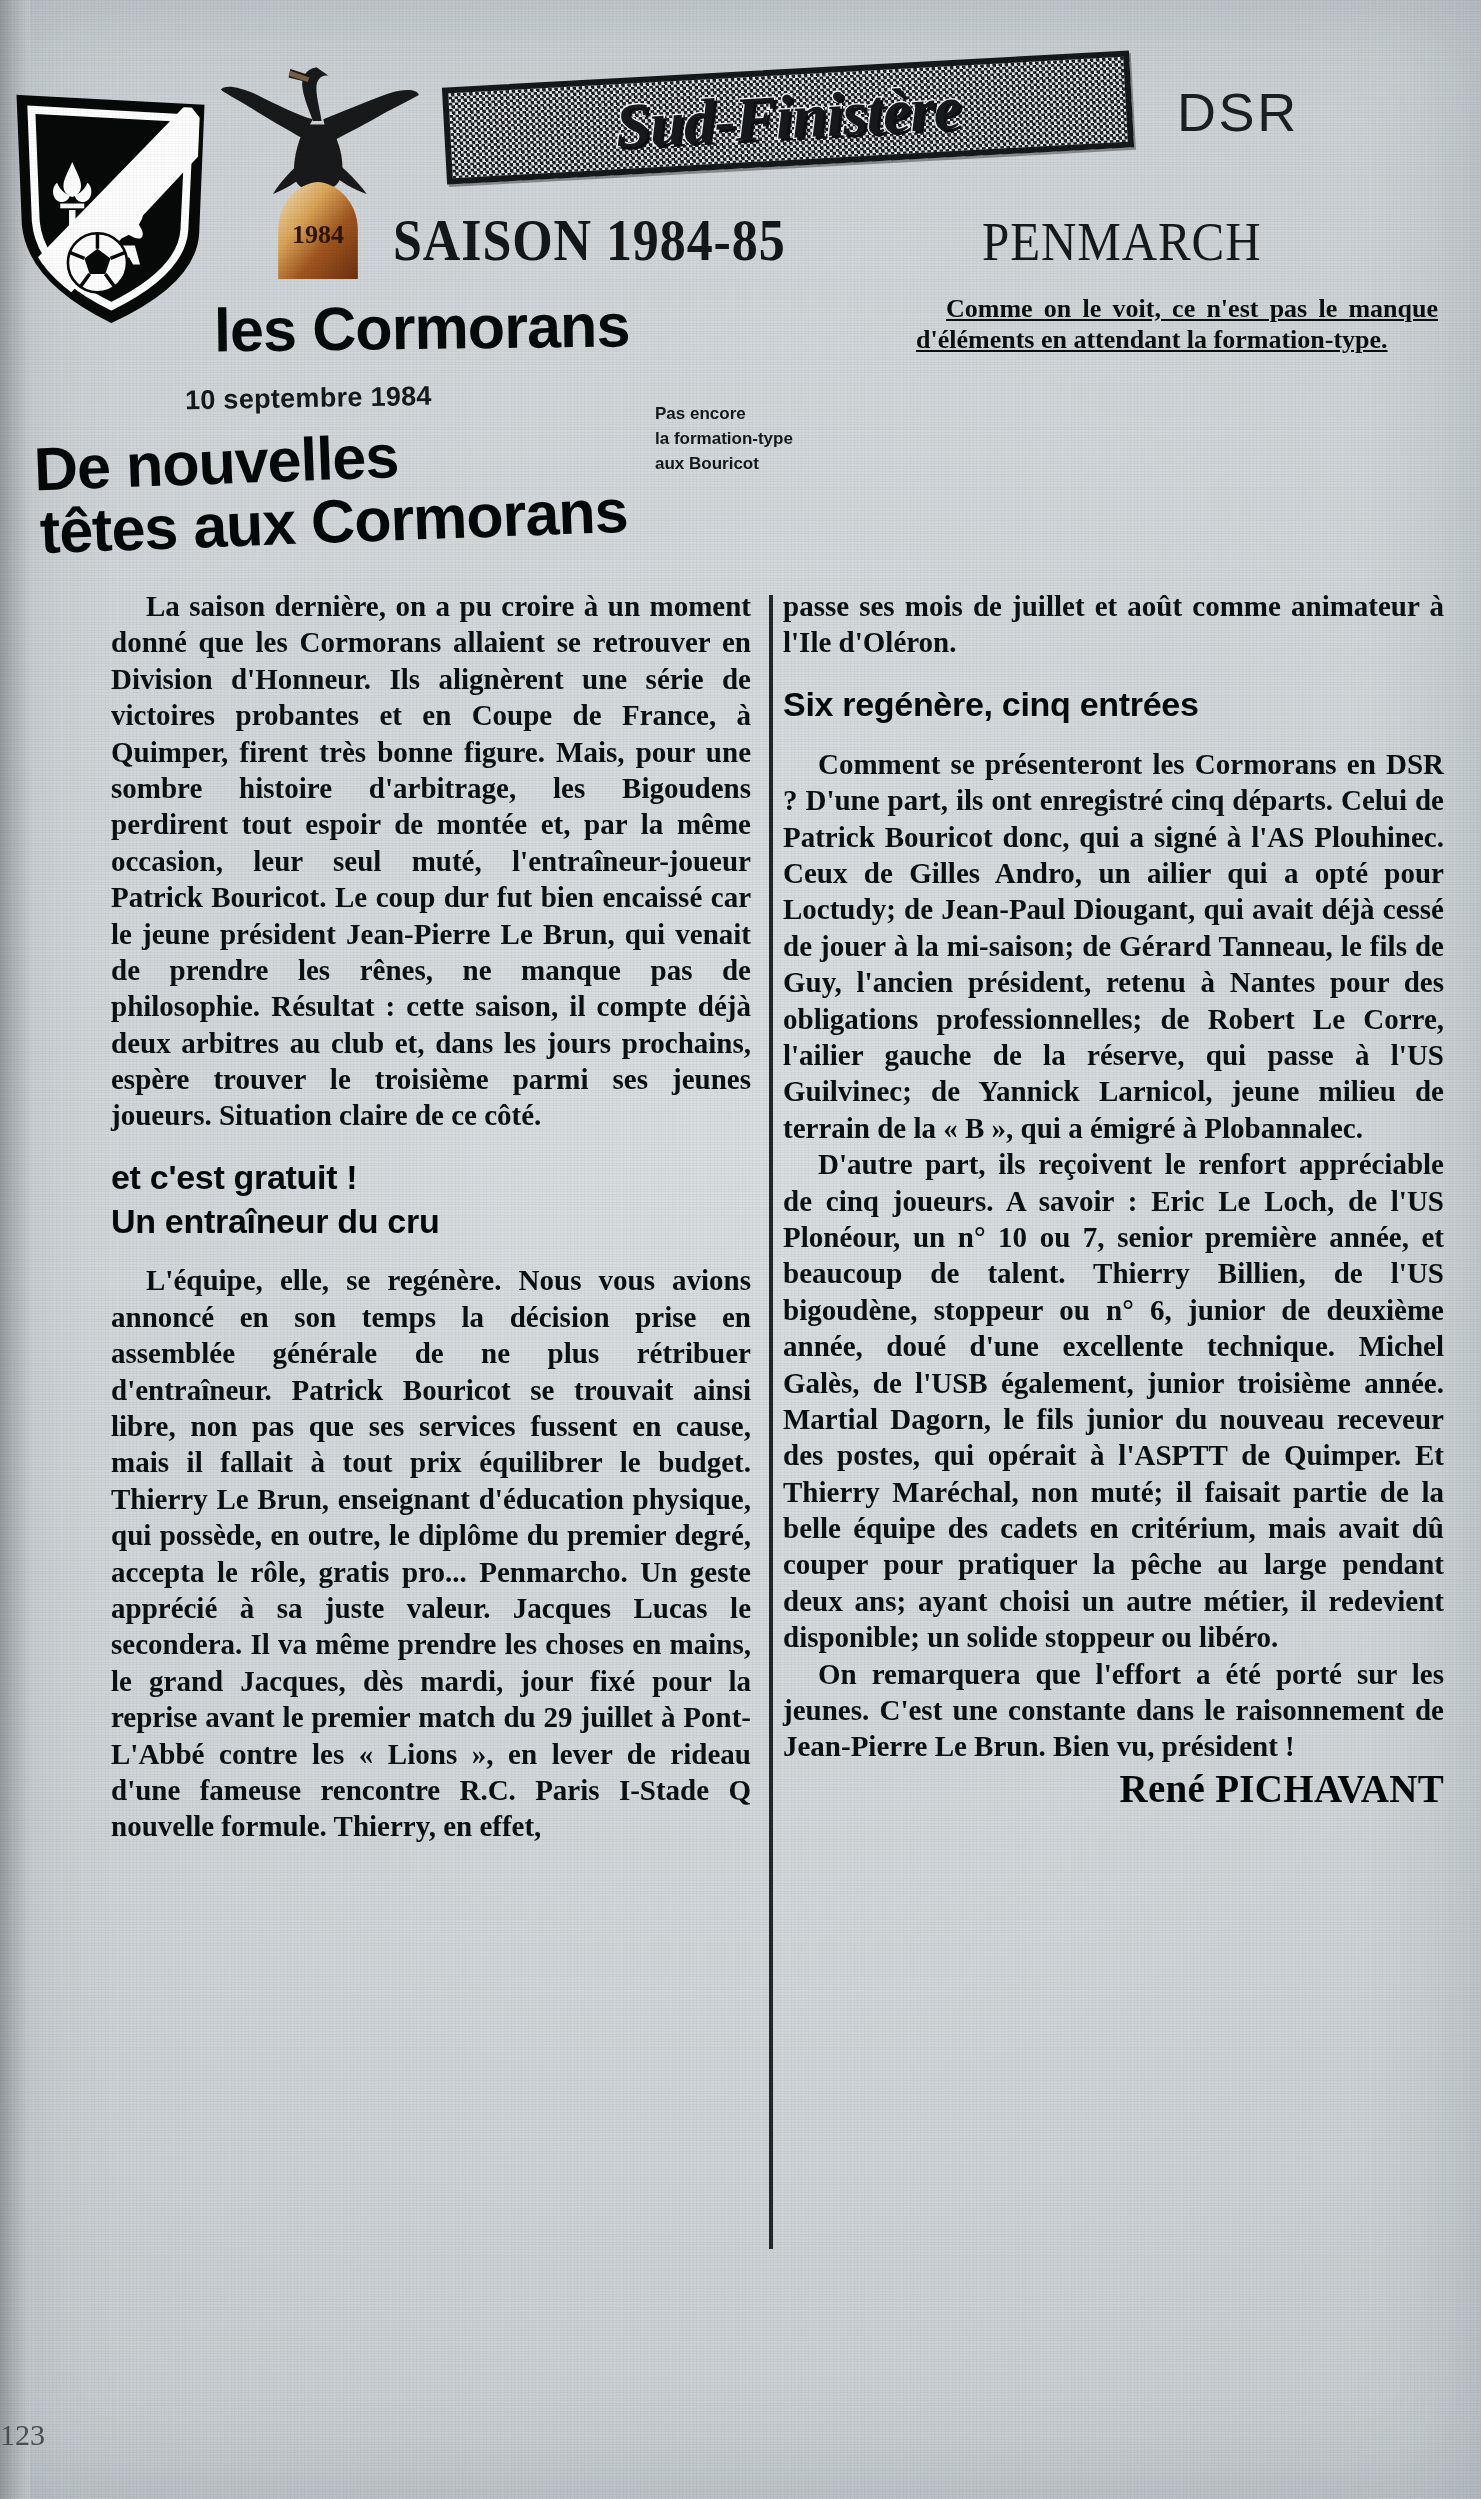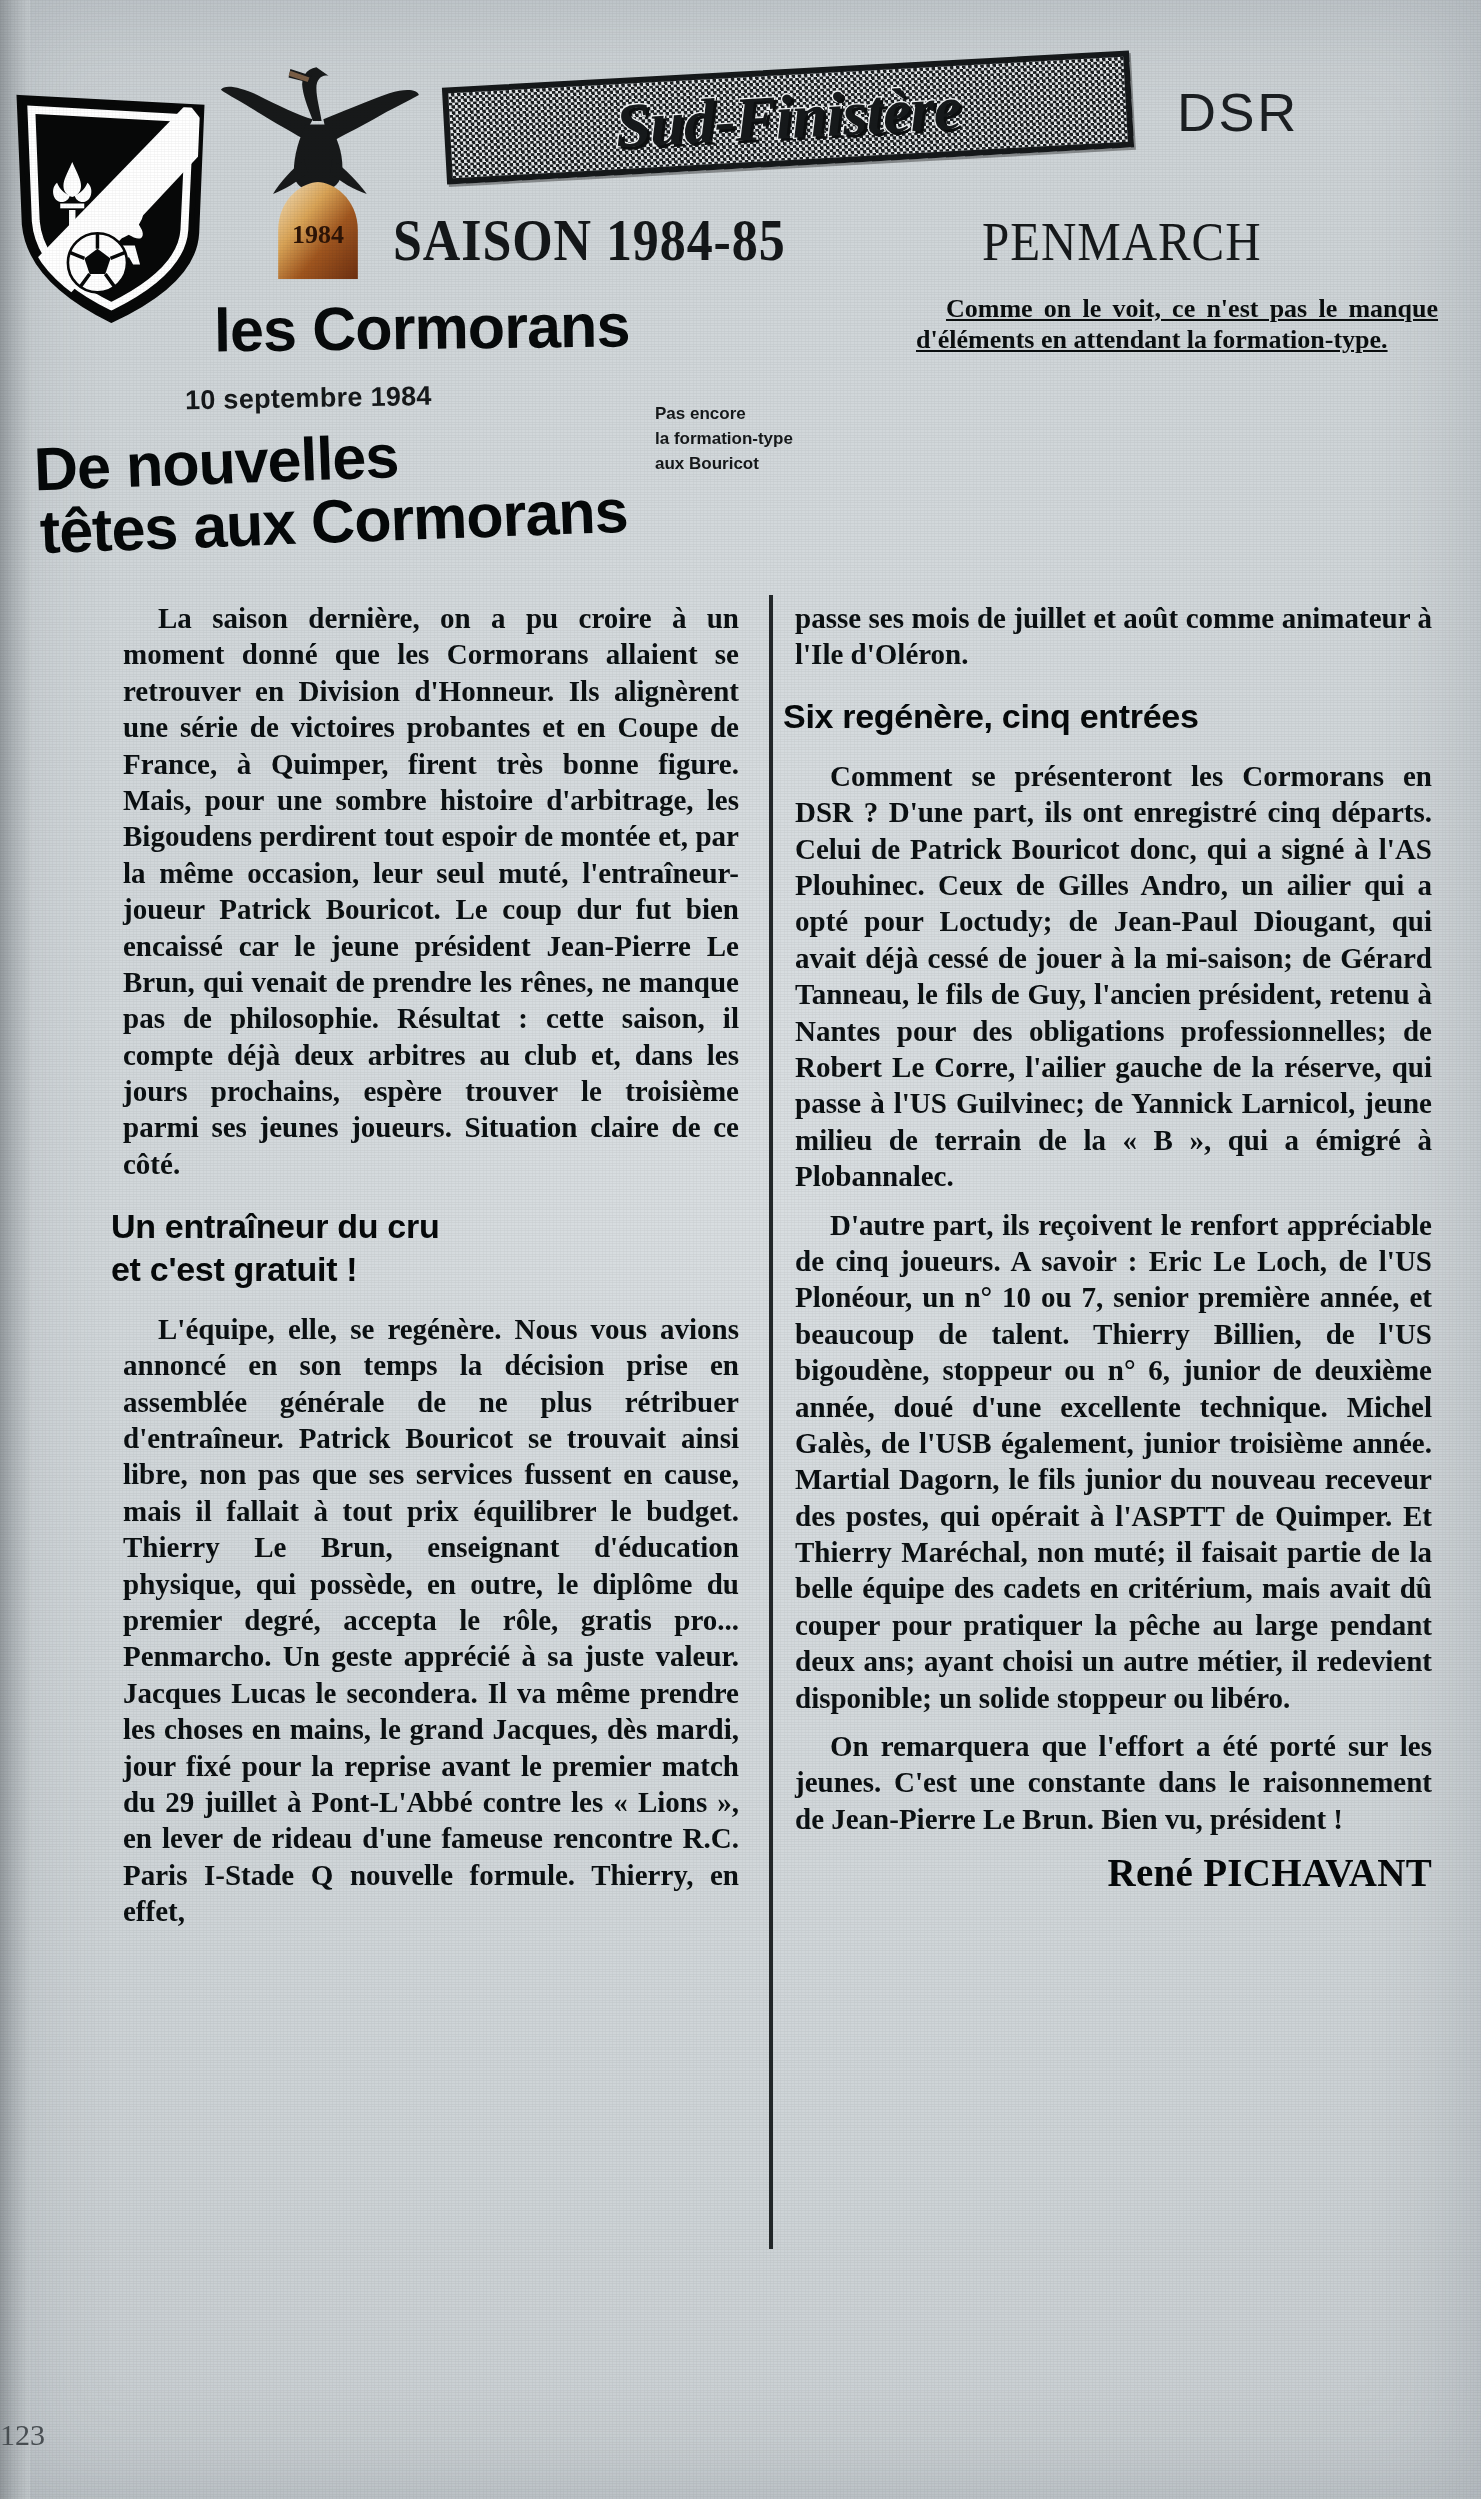--- a/index.html
+++ b/index.html
@@ -124,21 +124,21 @@
   
   #body{position:absolute;left:0;top:588px;width:1481px;}
   .col{
     position:absolute;top:0;
     font-family:"Liberation Serif", serif;
     font-size:29px;line-height:1.255;
     color:#14181a;
     text-align:justify;
     font-weight:600;
   }
-  .col p{margin:12px;text-indent:35px;}
+  .col p{margin:0;text-indent:35px;}
   .colL{left:111px;width:640px;}
   .colR{left:783px;width:661px;}
   .divider{
     position:absolute;left:769px;top:595px;width:4.4px;height:1654px;
     background:#14181a;opacity:.92;
   }
   .subhead{
     font-family:"Liberation Sans", sans-serif;
     font-weight:bold;font-size:34px;line-height:1.28;
     letter-spacing:-0.3px;color:#0f1213;
@@ -255,22 +255,22 @@
     <p class="ind">Comme on le voit, ce n'est pas le manque d'éléments en attendant la formation-type.</p>
   </div>
 
   <div class="divider"></div>
 
   <div id="body">
 
     <div class="col colL ink">
       <p>La saison dernière, on a pu croire à un moment donné que les Cormorans allaient se retrouver en Division d'Honneur. Ils alignèrent une série de victoires probantes et en Coupe de France, à Quimper, firent très bonne figure. Mais, pour une sombre histoire d'arbitrage, les Bigoudens perdirent tout espoir de montée et, par la même occasion, leur seul muté, l'entraîneur-joueur Patrick Bouricot. Le coup dur fut bien encaissé car le jeune président Jean-Pierre Le Brun, qui venait de prendre les rênes, ne manque pas de philosophie. Résultat : cette saison, il compte déjà deux arbitres au club et, dans les jours prochains, espère trouver le troisième parmi ses jeunes joueurs. Situation claire de ce côté.</p>
       <div class="subhead">
+        <div>et c'est gratuit !</div>
         <div>Un entraîneur du cru</div>
-        <div>et c'est gratuit !</div>
       </div>
       <p>L'équipe, elle, se regénère. Nous vous avions annoncé en son temps la décision prise en assemblée générale de ne plus rétribuer d'entraîneur. Patrick Bouricot se trouvait ainsi libre, non pas que ses services fussent en cause, mais il fallait à tout prix équilibrer le budget. Thierry Le Brun, enseignant d'éducation physique, qui possède, en outre, le diplôme du premier degré, accepta le rôle, gratis pro... Penmarcho. Un geste apprécié à sa juste valeur. Jacques Lucas le secondera. Il va même prendre les choses en mains, le grand Jacques, dès mardi, jour fixé pour la reprise avant le premier match du 29 juillet à Pont-L'Abbé contre les « Lions », en lever de rideau d'une fameuse rencontre R.C. Paris I-Stade Q nouvelle formule. Thierry, en effet,</p>
     </div>
 
     <div class="col colR ink">
       <p style="text-indent:0">passe ses mois de juillet et août comme animateur à l'Ile d'Oléron.</p>
       <div class="subhead">Six regénère, cinq entrées</div>
       <p>Comment se présenteront les Cormorans en DSR ? D'une part, ils ont enregistré cinq départs. Celui de Patrick Bouricot donc, qui a signé à l'AS Plouhinec. Ceux de Gilles Andro, un ailier qui a opté pour Loctudy; de Jean-Paul Diougant, qui avait déjà cessé de jouer à la mi-saison; de Gérard Tanneau, le fils de Guy, l'ancien président, retenu à Nantes pour des obligations professionnelles; de Robert Le Corre, l'ailier gauche de la réserve, qui passe à l'US Guilvinec; de Yannick Larnicol, jeune milieu de terrain de la « B », qui a émigré à Plobannalec.</p>
       <p>D'autre part, ils reçoivent le renfort appréciable de cinq joueurs. A savoir : Eric Le Loch, de l'US Plonéour, un n° 10 ou 7, senior première année, et beaucoup de talent. Thierry Billien, de l'US bigoudène, stoppeur ou n° 6, junior de deuxième année, doué d'une excellente technique. Michel Galès, de l'USB également, junior troisième année. Martial Dagorn, le fils junior du nouveau receveur des postes, qui opérait à l'ASPTT de Quimper. Et Thierry Maréchal, non muté; il faisait partie de la belle équipe des cadets en critérium, mais avait dû couper pour pratiquer la pêche au large pendant deux ans; ayant choisi un autre métier, il redevient disponible; un solide stoppeur ou libéro.</p>
       <p>On remarquera que l'effort a été porté sur les jeunes. C'est une constante dans le raisonnement de Jean-Pierre Le Brun. Bien vu, président !</p>

